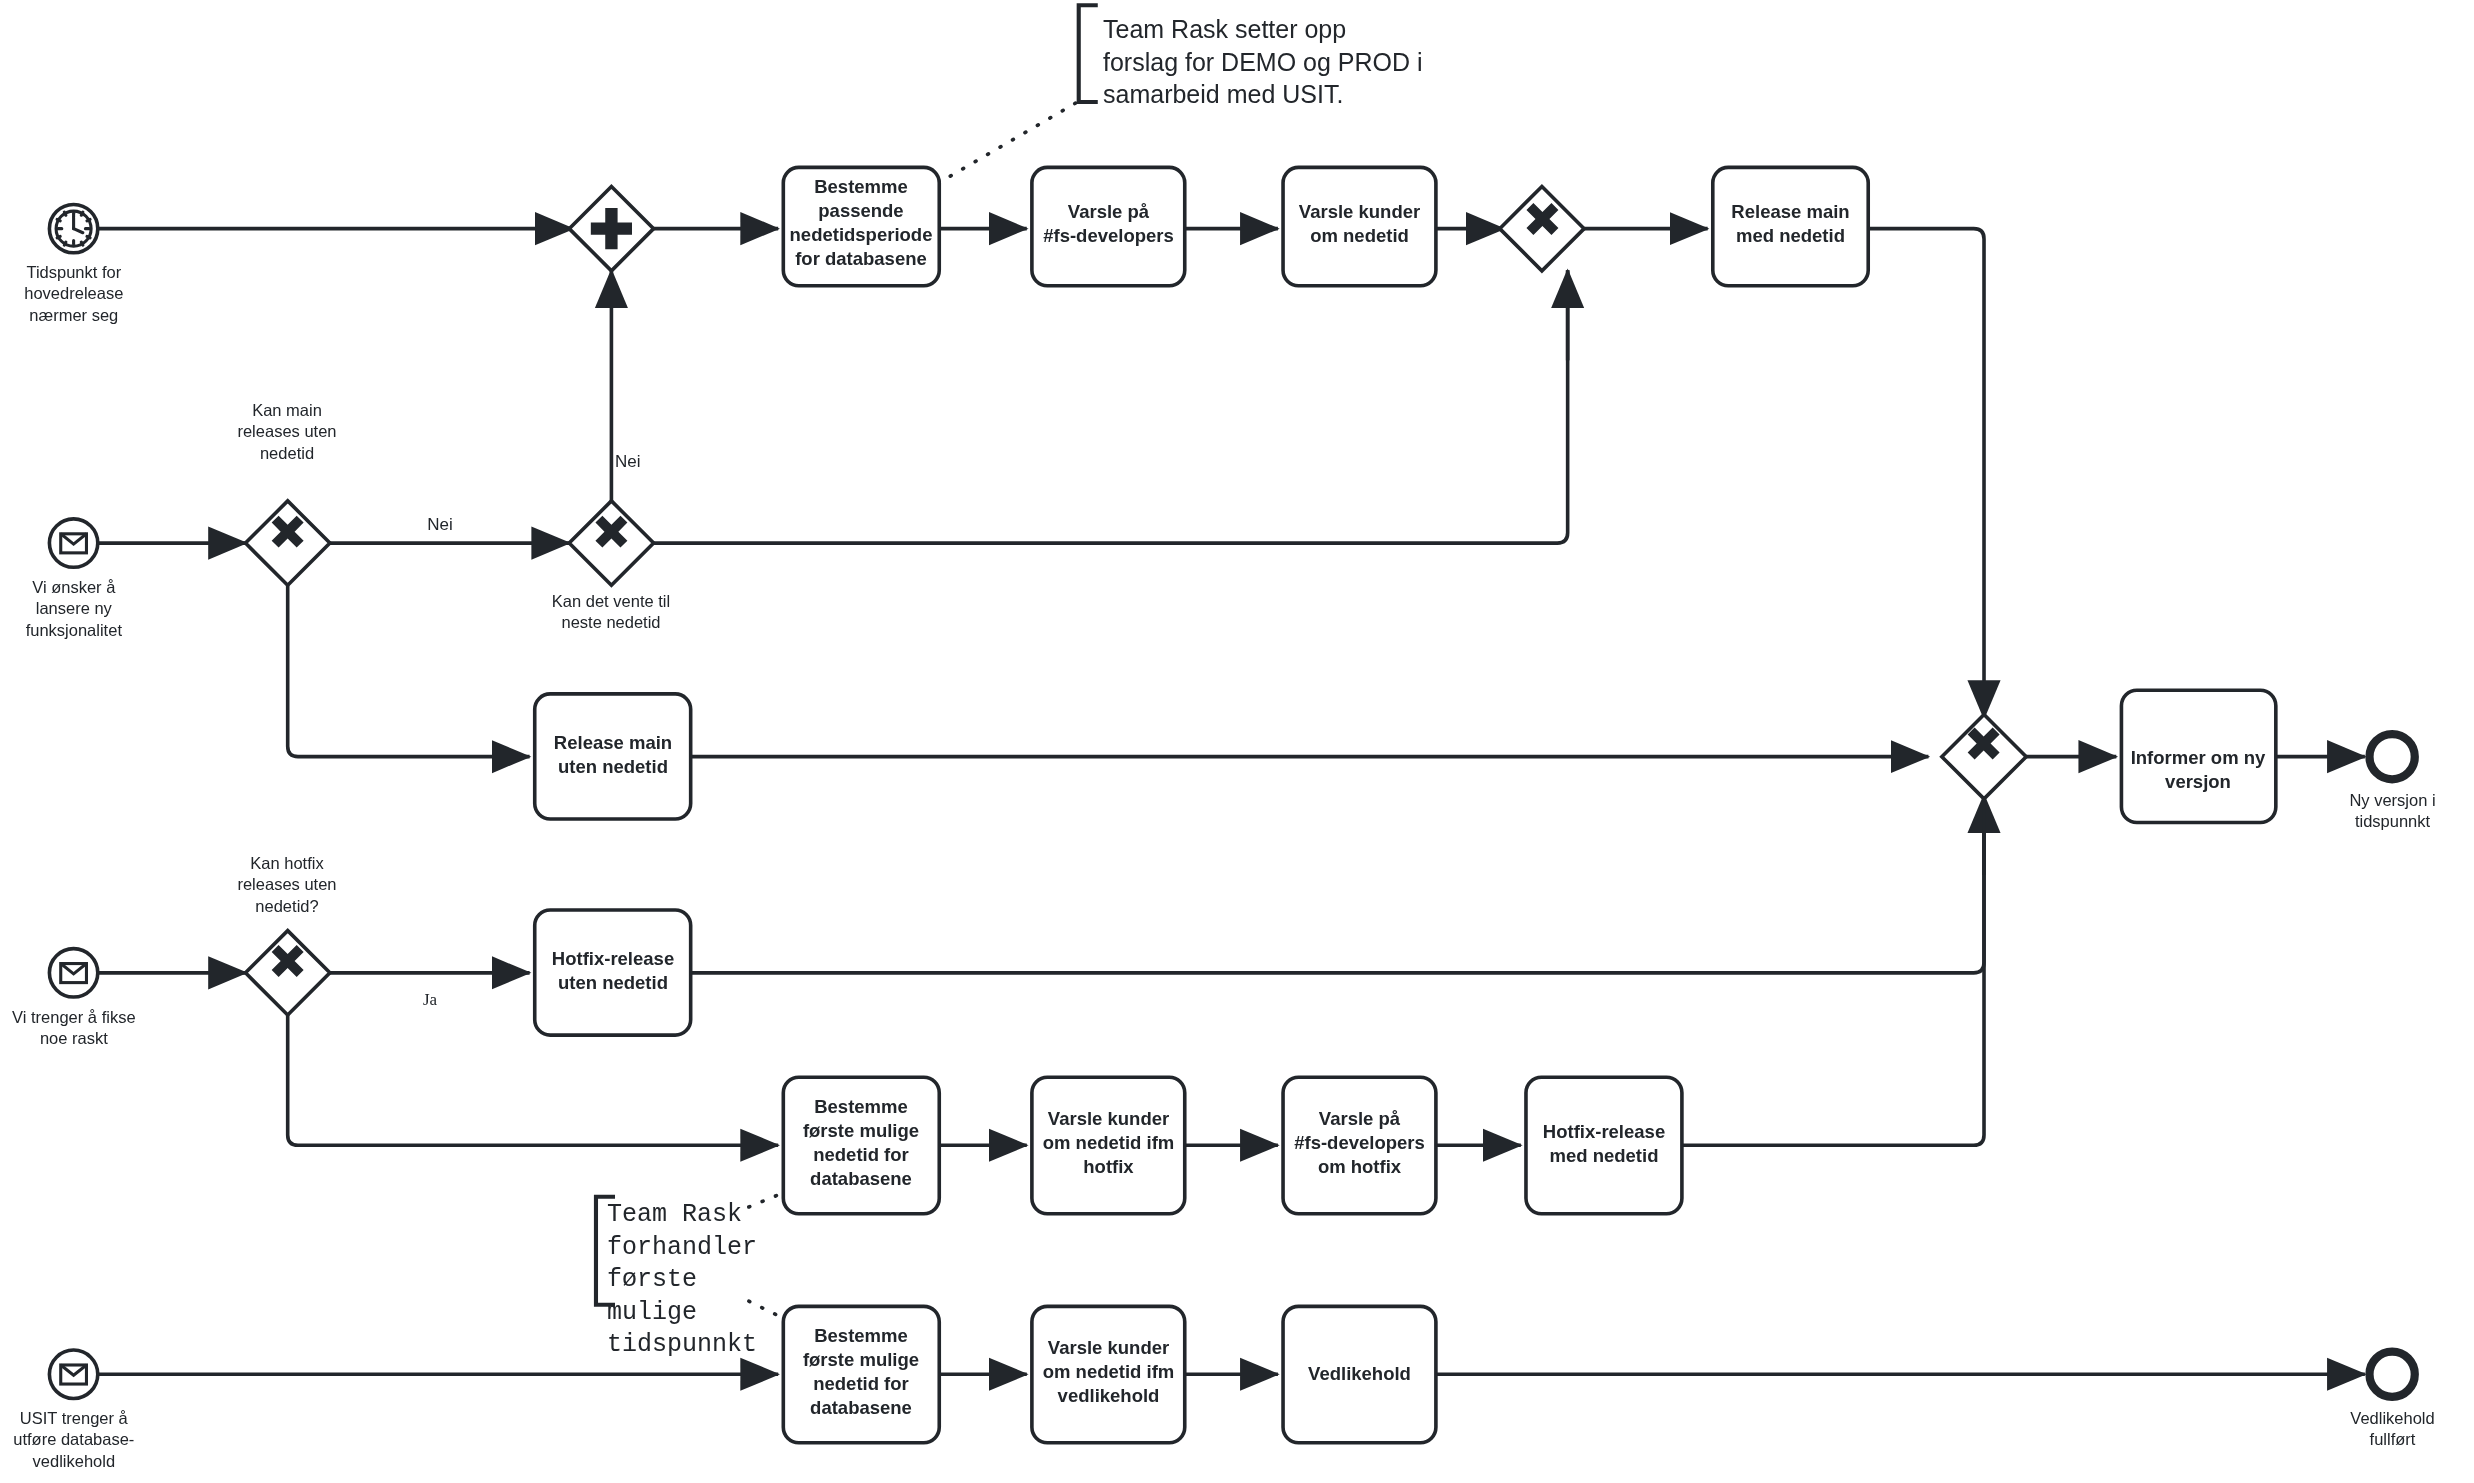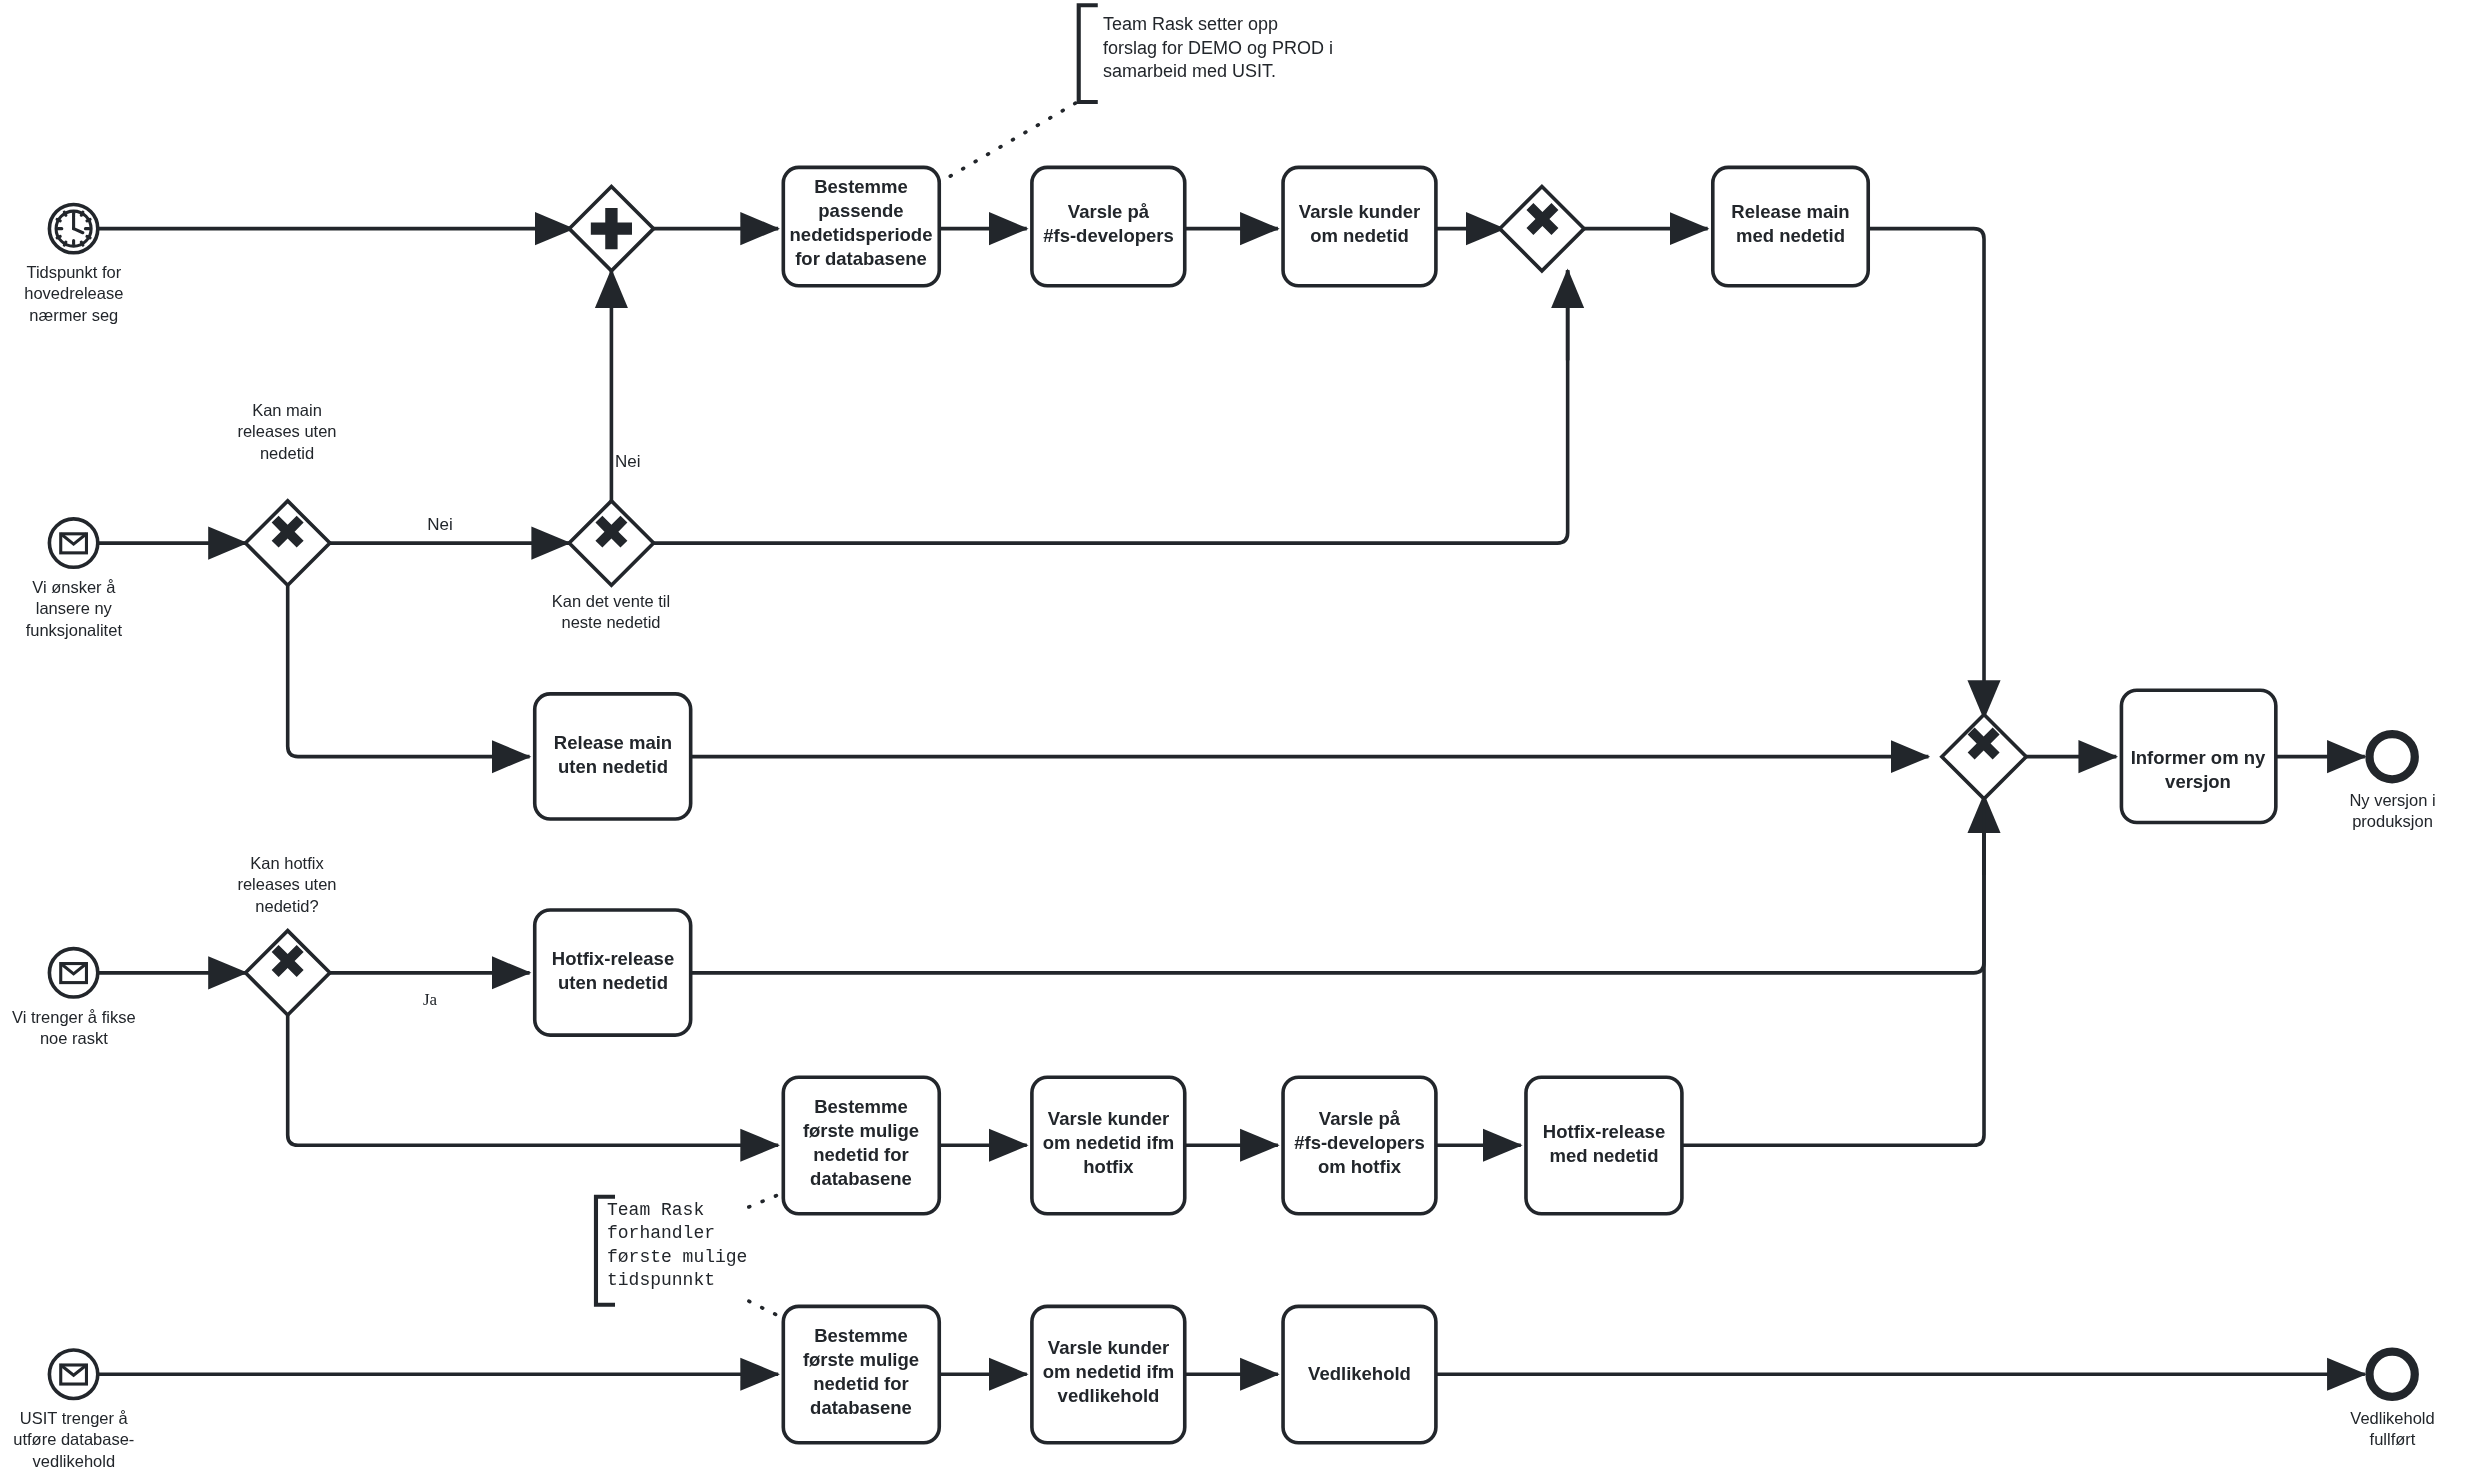--- a/index.html
+++ b/index.html
@@ -73,21 +73,21 @@
   .event-label {
     font-size: 16.5px;
   }
   .gw-label {
     font-size: 16.5px;
   }
   .edge-label {
     font-size: 17px;
   }
   .anno-label {
-    font-size: 18px;
+    font-size: 25px;
     text-align: left;
   }
 </style>
 </head>
 <body>
 
 <div id="canvas">
 
   <svg class="layer" viewBox="0 0 4809 2883">
     <defs>
@@ -238,21 +238,21 @@
   <div class="lbl event-label" style="left:-8.7px; top:577px; width:165px;">Vi ønsker å
 lansere ny
 funksjonalitet</div>
   <div class="lbl event-label" style="left:-8.7px; top:1007px; width:165px;">Vi trenger å fikse
 noe raskt</div>
   <div class="lbl event-label" style="left:-8.7px; top:1408px; width:165px;">USIT trenger å
 utføre database-
 vedlikehold</div>
 
   <div class="lbl event-label" style="left:2310px; top:790px; width:165px;">Ny versjon i
-produksjon</div>
+tidspunnkt</div>
   <div class="lbl event-label" style="left:2310px; top:1408px; width:165px;">Vedlikehold
 fullført</div>
 
   <div class="lbl gw-label" style="left:210px; top:400px; width:154px;">Kan main
 releases uten
 nedetid</div>
   <div class="lbl gw-label" style="left:534px; top:591px; width:154px;">Kan det vente til
 neste nedetid</div>
   <div class="lbl gw-label" style="left:210px; top:853px; width:154px;">Kan hotfix
 releases uten

